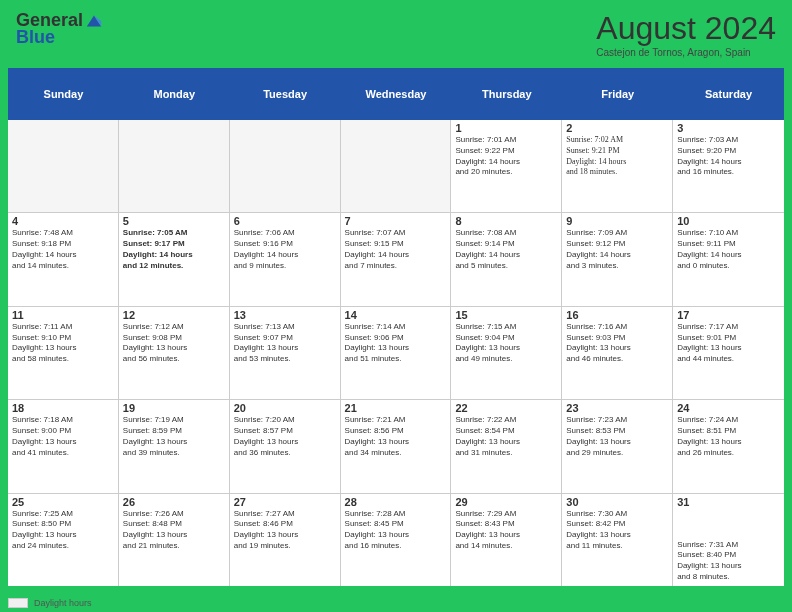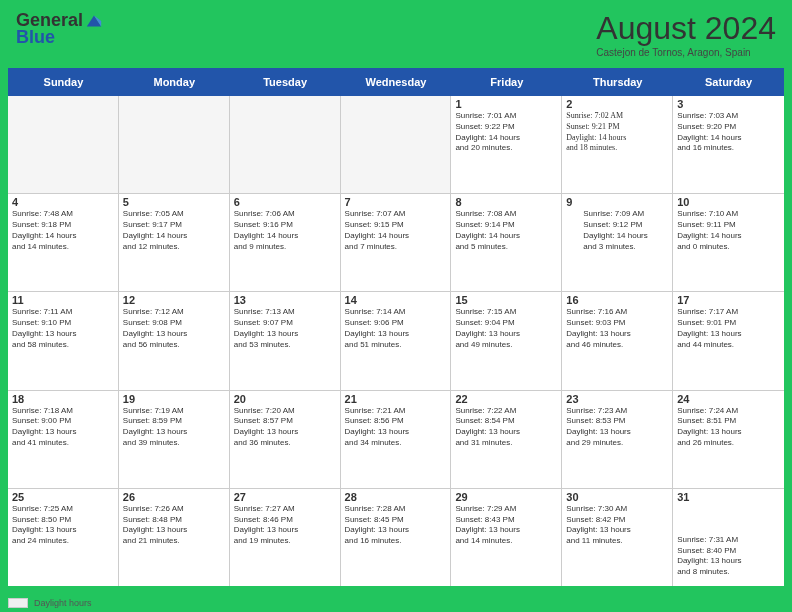--- a/index.html
+++ b/index.html
@@ -69,21 +69,21 @@
     .cal-header {
       display: grid;
       grid-template-columns: repeat(7, 1fr);
       background: #2255aa;
     }
     .cal-header-cell {
       color: #fff;
       font-size: 11px;
       font-weight: bold;
       text-align: center;
-      padding: 8px 2px;
+      padding: 20px 2px;
     }
     .cal-body {
       flex: 1;
       display: flex;
       flex-direction: column;
     }
     .cal-row {
       display: grid;
       grid-template-columns: repeat(7, 1fr);
       flex: 1;
@@ -154,22 +154,22 @@
       <div class="subtitle">Castejon de Tornos, Aragon, Spain</div>
     </div>
   </div>
 
   <div class="calendar">
     <div class="cal-header">
     <div class="cal-header-cell">Sunday</div>
         <div class="cal-header-cell">Monday</div>
         <div class="cal-header-cell">Tuesday</div>
         <div class="cal-header-cell">Wednesday</div>
+        <div class="cal-header-cell">Thursday</div>
         <div class="cal-header-cell">Friday</div>
-        <div class="cal-header-cell">Thursday</div>
         <div class="cal-header-cell">Saturday</div>
       </div>
     <div class="cal-body">
     <div class="cal-row">
           <div class="cal-cell empty"></div>
           <div class="cal-cell empty"></div>
           <div class="cal-cell empty"></div>
           <div class="cal-cell empty"></div>
           <div class="cal-cell">
             <span class="day-num">1</span>
@@ -196,21 +196,21 @@
         <div class="cal-row">
           <div class="cal-cell">
             <span class="day-num">4</span>
             <div class="day-info" style="white-space: pre-line;">Sunrise: 7:48 AM
 Sunset: 9:18 PM
 Daylight: 14 hours
 and 14 minutes.</div>
           </div>
           <div class="cal-cell">
             <span class="day-num">5</span>
-            <div class="day-info" style="white-space: pre-line;">Sunrise: 7:05 AM
+            <div class="day-info" style="white-space: pre-line; font-weight: bold;">Sunrise: 7:05 AM
 Sunset: 9:17 PM
 Daylight: 14 hours
 and 12 minutes.</div>
           </div>
           <div class="cal-cell">
             <span class="day-num">6</span>
             <div class="day-info" style="white-space: pre-line;">Sunrise: 7:06 AM
 Sunset: 9:16 PM
 Daylight: 14 hours
 and 9 minutes.</div>
@@ -224,21 +224,21 @@
           </div>
           <div class="cal-cell">
             <span class="day-num">8</span>
             <div class="day-info" style="white-space: pre-line;">Sunrise: 7:08 AM
 Sunset: 9:14 PM
 Daylight: 14 hours
 and 5 minutes.</div>
           </div>
           <div class="cal-cell">
             <span class="day-num">9</span>
-            <div class="day-info" style="white-space: pre-line; margin-left: 17px;">Sunrise: 7:09 AM
+            <div class="day-info" style="white-space: pre-line;">Sunrise: 7:09 AM
 Sunset: 9:12 PM
 Daylight: 14 hours
 and 3 minutes.</div>
           </div>
           <div class="cal-cell">
             <span class="day-num">10</span>
             <div class="day-info" style="white-space: pre-line;">Sunrise: 7:10 AM
 Sunset: 9:11 PM
 Daylight: 14 hours
 and 0 minutes.</div>

